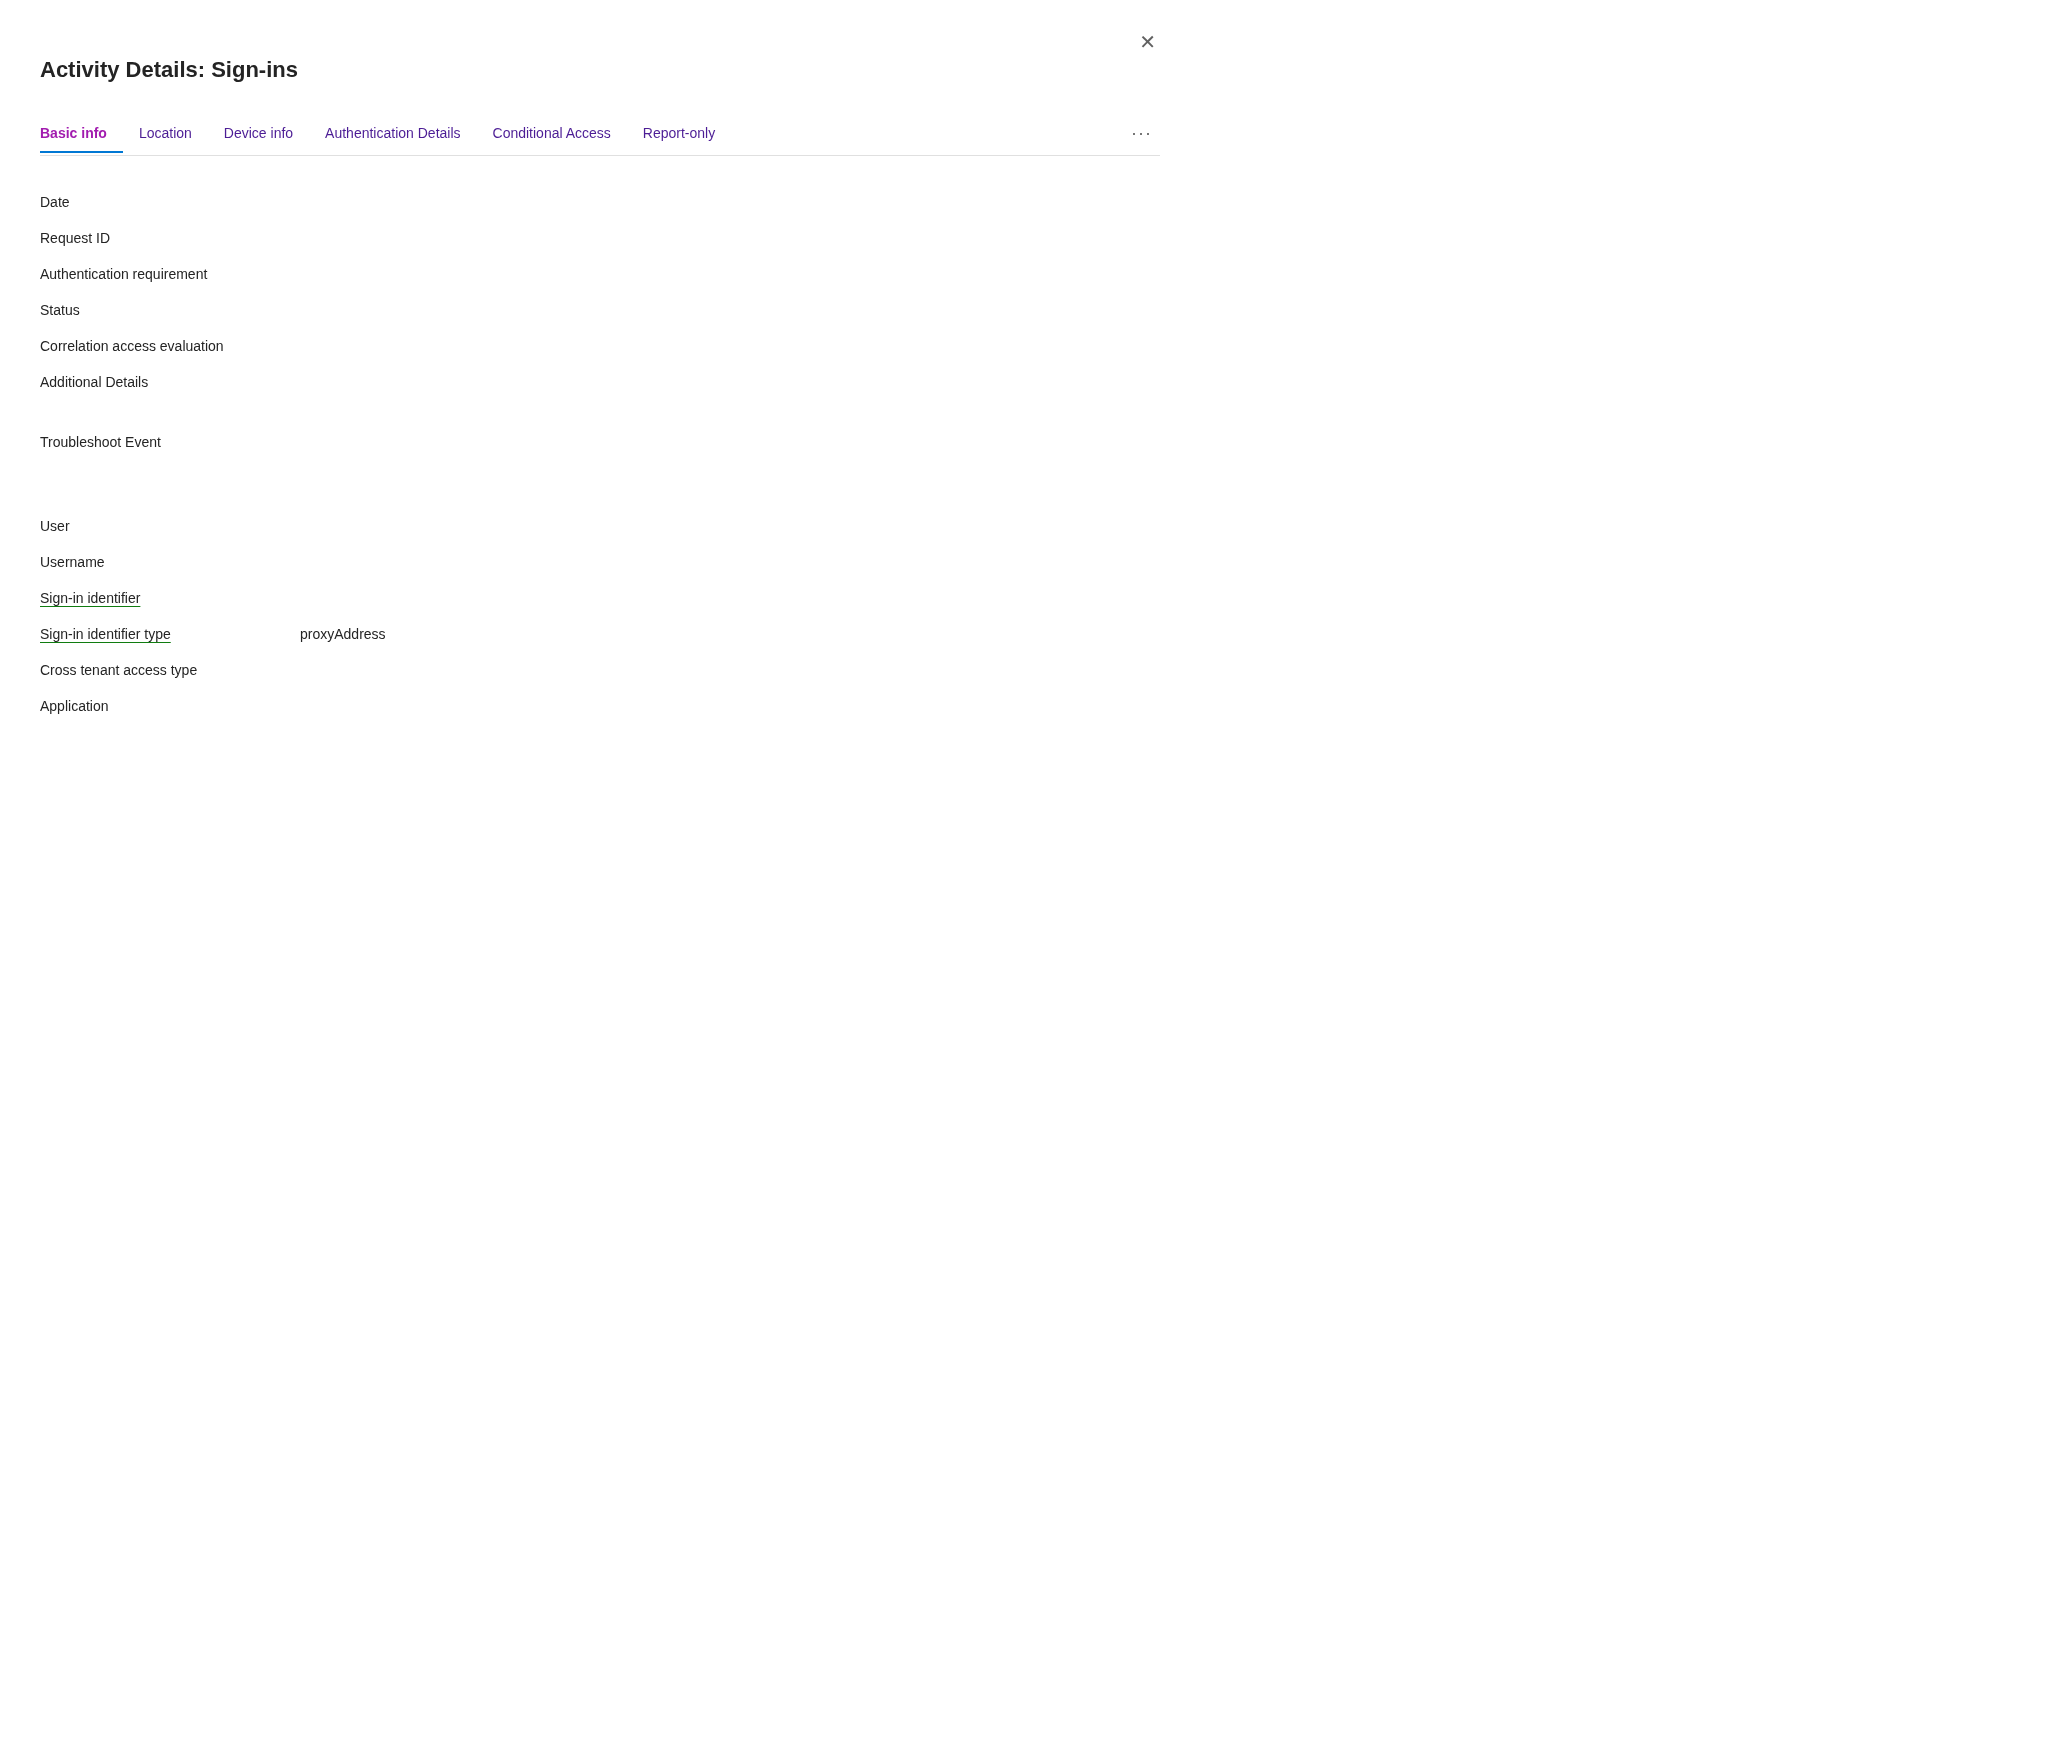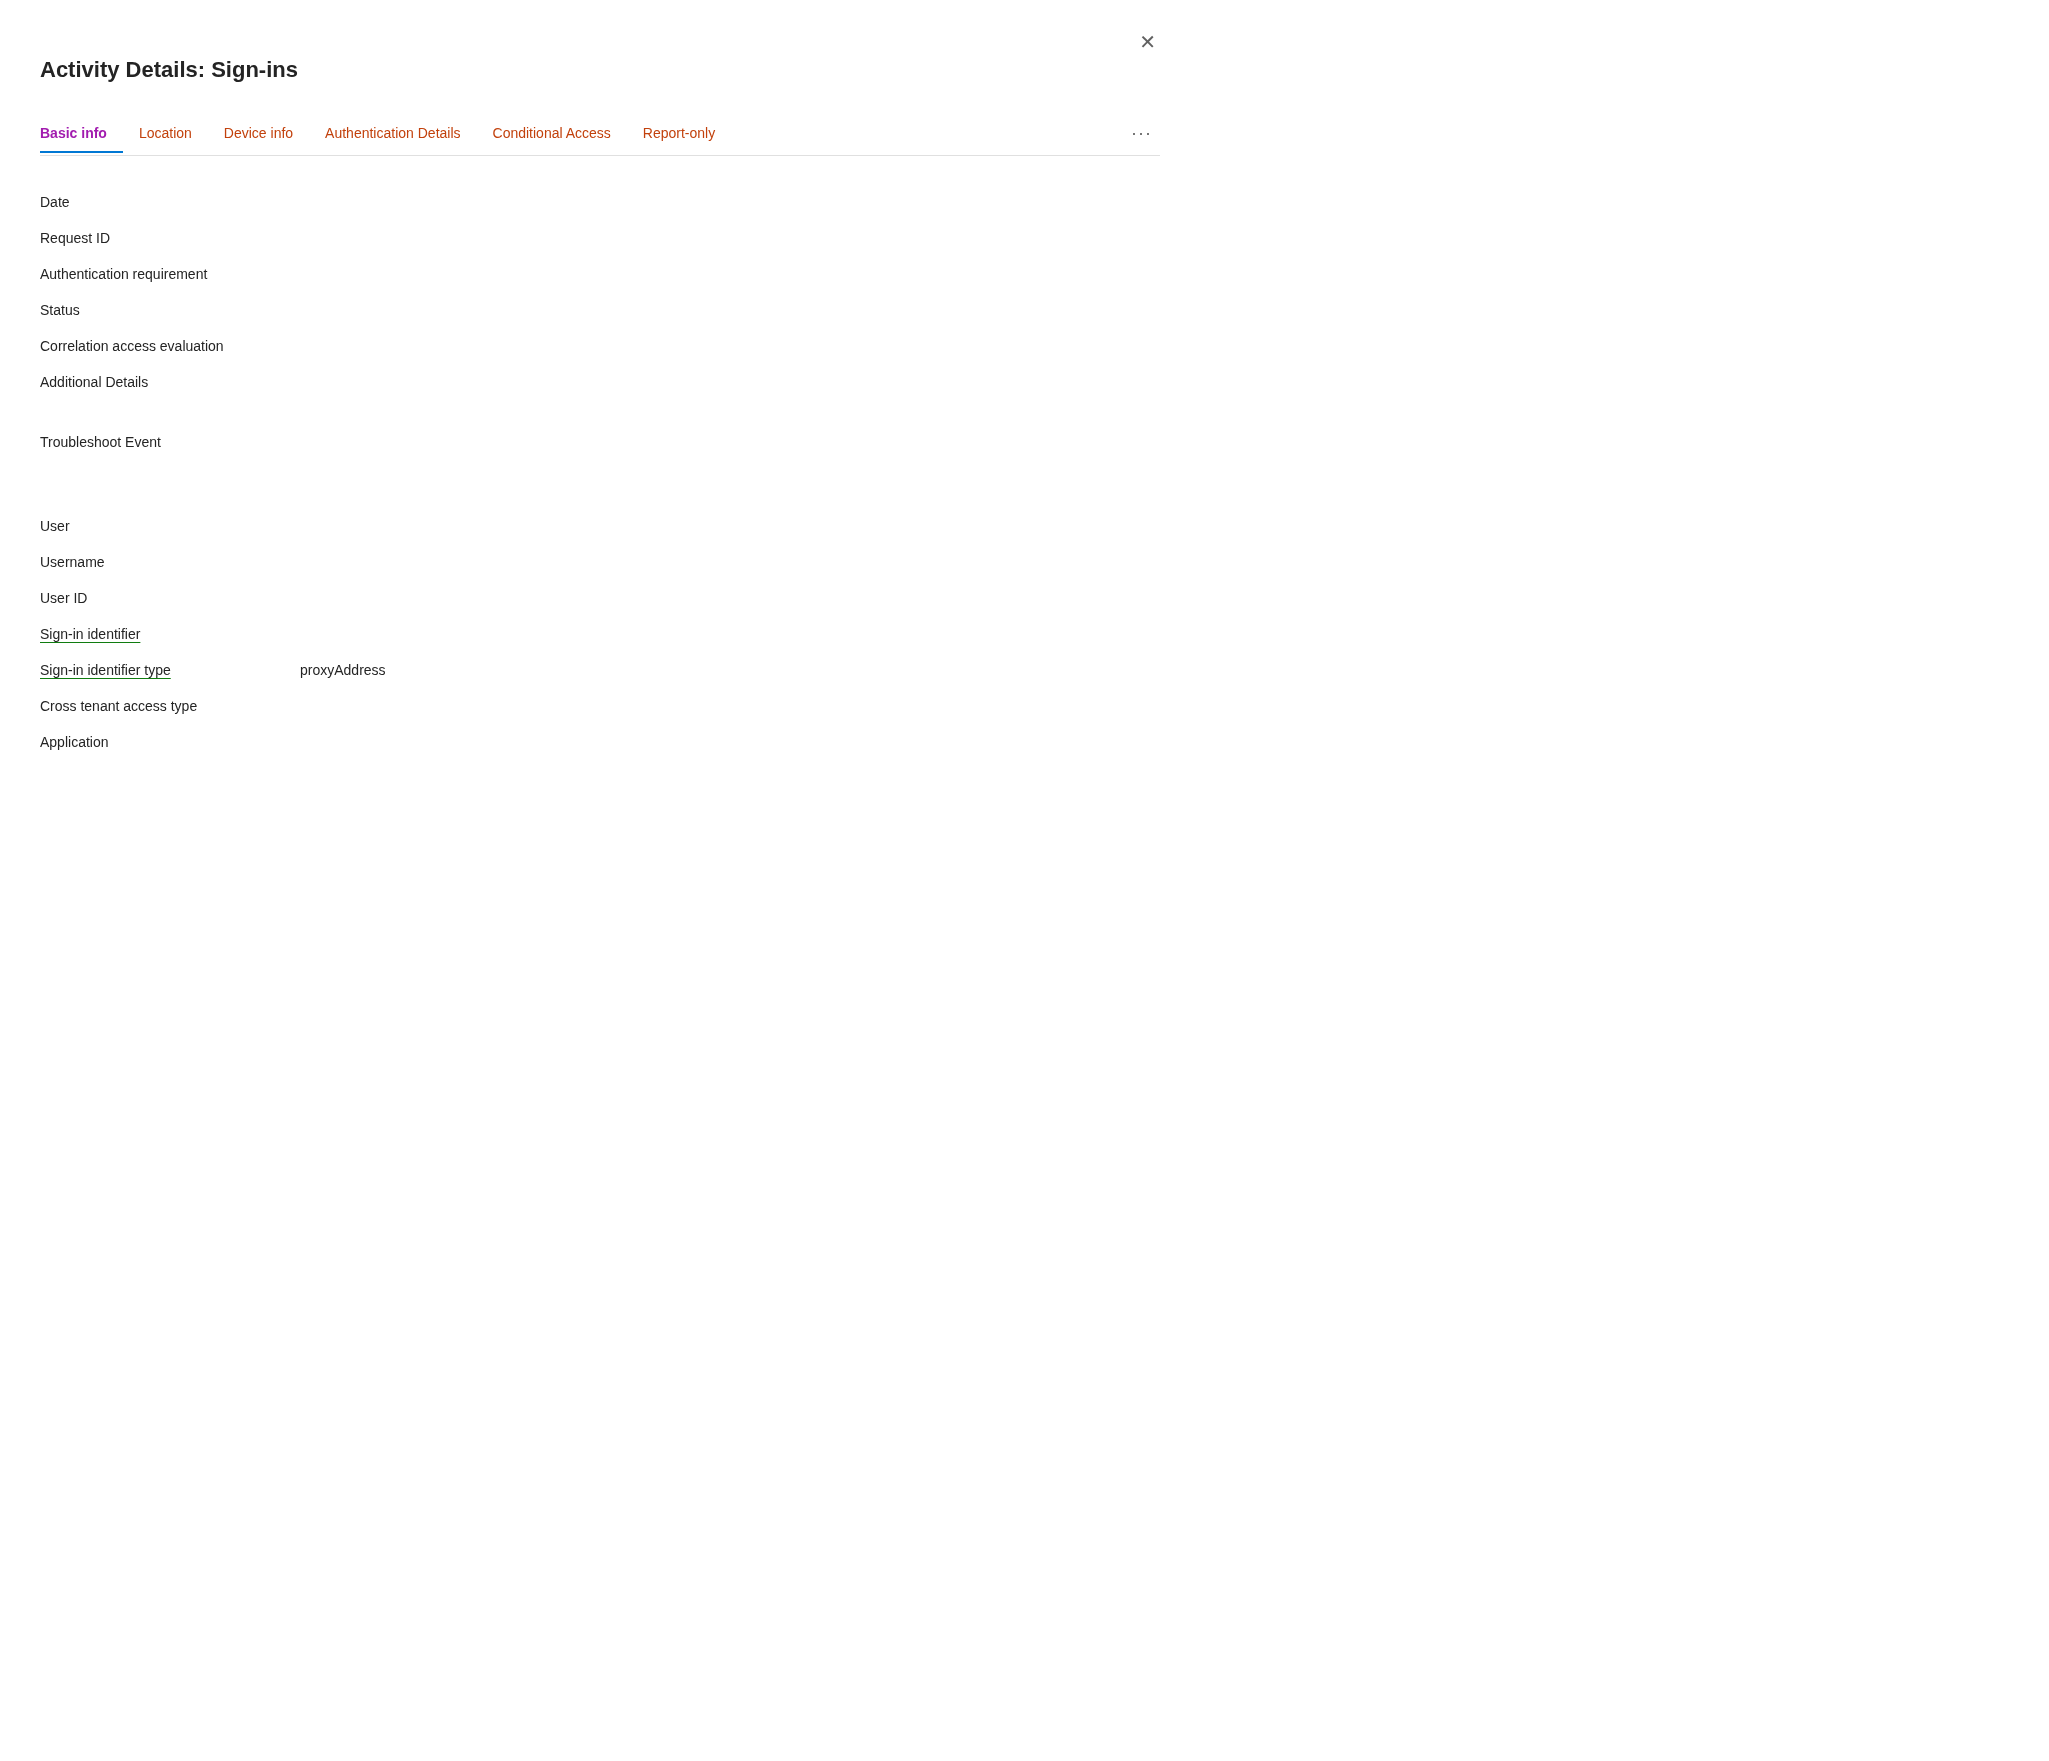--- a/index.html
+++ b/index.html
@@ -56,21 +56,21 @@
       display: flex;
       align-items: center;
       border-bottom: 1px solid #e0e0e0;
       margin-bottom: 24px;
       gap: 0;
     }
 
     .tab {
       padding: 10px 16px;
       font-size: 14px;
-      color: #c2410c;
+      color: #4c1d95;
       cursor: pointer;
       border-bottom: 2px solid transparent;
       white-space: nowrap;
       user-select: none;
       margin-bottom: -1px;
     }
 
     .tab:first-child {
       padding-left: 0;
     }
@@ -189,24 +189,20 @@
     <div>
       <div class="field-row">
         <span class="field-label">User</span>
         <span class="field-value"></span>
       </div>
       <div class="field-row">
         <span class="field-label">Username</span>
         <span class="field-value"></span>
       </div>
       <div class="field-row">
-        <span class="field-label">User ID</span>
-        <span class="field-value"></span>
-      </div>
-      <div class="field-row">
         <span class="field-label underlined-green">Sign-in identifier</span>
         <span class="field-value"></span>
       </div>
       <div class="field-row">
         <span class="field-label underlined-green">Sign-in identifier type</span>
         <span class="field-value">proxyAddress</span>
       </div>
       <div class="field-row">
         <span class="field-label">Cross tenant access type</span>
         <span class="field-value"></span>

